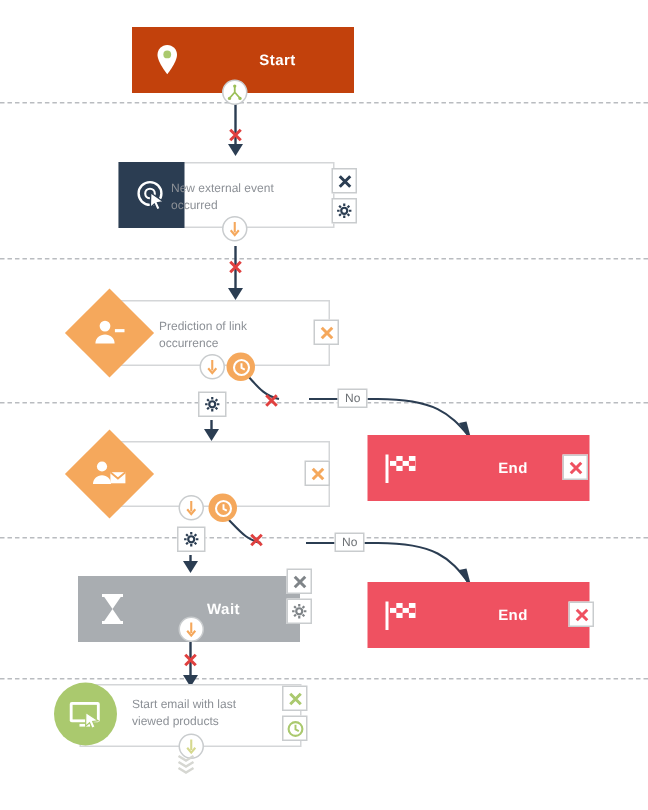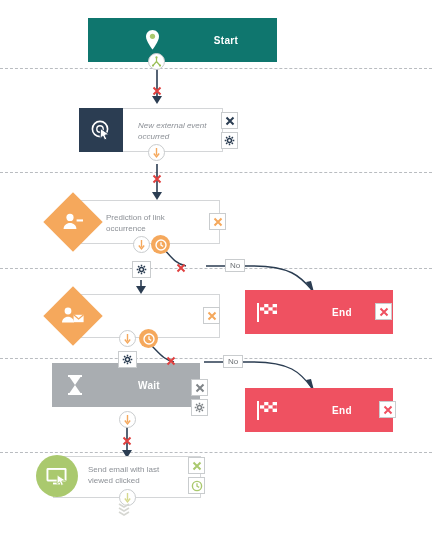--- a/index.html
+++ b/index.html
@@ -120,21 +120,21 @@
     <path d="M162,247 C172,258 176,264 186,266" stroke="#2b3d52" stroke-width="1.4" fill="none"></path>
     <path d="M206,266 L252,266 C290,266 300,276 312,290" stroke="#2b3d52" stroke-width="1.4" fill="none"></path>
     <path d="M306,282 L315,296 L311,281 Z" fill="#2b3d52"></path>
 
     <path d="M150,344 C160,354 164,360 174,362" stroke="#2b3d52" stroke-width="1.4" fill="none"></path>
     <path d="M204,362 L252,362 C290,362 300,372 312,388" stroke="#2b3d52" stroke-width="1.4" fill="none"></path>
     <path d="M306,380 L315,394 L311,379 Z" fill="#2b3d52"></path>
   </svg>
 
   <div class="node" style="left:88px;top:18px;width:148px;height:44px;">
-    <div class="term" style="width:148px;background:#0f766e;padding-left:41px;">
+    <div class="term" style="width:148px;background:#c2410c;">
       <div class="ico">
         <svg width="17" height="22" viewBox="0 0 17 22">
           <path d="M8.5 1C4.9 1 2 3.9 2 7.5c0 4.9 6.5 13 6.5 13S15 12.4 15 7.5C15 3.9 12.1 1 8.5 1z" fill="#ffffff"></path>
           <circle cx="8.5" cy="7.3" r="2.6" fill="#aac96e"></circle>
         </svg>
       </div>
       <div class="txt">Start</div>
     </div>
   </div>
   <div class="port" style="left:148px;top:53px;">
@@ -152,21 +152,21 @@
   </div>
 
   <div class="card" style="left:79px;top:108px;width:144px;height:44px;"></div>
   <div class="bar" style="left:79px;top:108px;width:44px;height:44px;background:#2b3d52;justify-content:center;">
     <svg width="22" height="22" viewBox="0 0 22 22">
       <circle cx="10" cy="10" r="7.6" stroke="#ffffff" stroke-width="1.6" fill="none"></circle>
       <circle cx="10" cy="10" r="3.2" stroke="#ffffff" stroke-width="1.4" fill="none"></circle>
       <path d="M10.5 9.5 L19 15.5 L15 16.2 L16.8 20 L14.6 20.9 L12.9 17 L10.2 19.4 Z" fill="#ffffff" stroke="#2b3d52" stroke-width=".9"></path>
     </svg>
   </div>
-  <div class="card-txt" style="left:138px;top:120px;width:84px;font-style:italic;">New external event occurred</div>
+  <div class="card-txt" style="left:114px;top:120px;width:84px;">New external event occurred</div>
   <div class="btn" style="left:221px;top:112px;">
     <svg width="10" height="10" viewBox="0 0 10 10">
         <path d="M1.5 1.5 L8.5 8.5 M8.5 1.5 L1.5 8.5" stroke="#2b3d52" stroke-width="2"></path>
       </svg>
   </div>
   <div class="btn" style="left:221px;top:132px;">
     <svg width="11" height="11" viewBox="0 0 12 12">
         <circle cx="6" cy="6" r="2.2" fill="none" stroke="#2b3d52" stroke-width="1.6"></circle>
         <g stroke="#2b3d52" stroke-width="1.6">
           <path d="M6 .8V2.6M6 9.4v1.8M.8 6h1.8M9.4 6h1.8M2.3 2.3l1.3 1.3M8.4 8.4l1.3 1.3M9.7 2.3 8.4 3.6M3.6 8.4 2.3 9.7"></path>
@@ -312,21 +312,21 @@
       </div>
       <div class="txt">End</div>
     </div>
   </div>
   <div class="btn" style="left:379px;top:401px;">
     <svg width="10" height="10" viewBox="0 0 10 10">
         <path d="M1.5 1.5 L8.5 8.5 M8.5 1.5 L1.5 8.5" stroke="#ef5161" stroke-width="2"></path>
       </svg>
   </div>
 
-  <div class="node" style="left:52px;top:363px;width:148px;height:44px;">
+  <div class="node" style="left:52px;top:384px;width:148px;height:44px;">
     <div class="term" style="width:148px;background:#a9adb1;">
       <div class="ico">
         <svg width="18" height="22" viewBox="0 0 18 22">
           <rect x="2" y="1" width="14" height="2" fill="#ffffff"></rect>
           <rect x="2" y="19" width="14" height="2" fill="#ffffff"></rect>
           <path d="M3.5 3 h11 L9 11 Z" fill="#ffffff"></path>
           <path d="M9 11 L14.5 19 h-11 Z" fill="#ffffff"></path>
         </svg>
       </div>
       <div class="txt">Wait</div>
@@ -359,21 +359,21 @@
 
   <div class="card" style="left:53px;top:456px;width:148px;height:42px;"></div>
   <div class="circ-ico" style="left:36px;top:455px;">
     <svg width="24" height="21" viewBox="0 0 24 21">
       <rect x="1.5" y="2" width="20" height="13.5" rx="1.4" fill="#ffffff"></rect>
       <rect x="3.4" y="3.9" width="16.2" height="9.7" fill="#aac96e"></rect>
       <rect x="8" y="16.6" width="7" height="1.8" fill="#ffffff"></rect>
       <path d="M12.2 9 L20.5 14.5 L16.8 15 L18.4 18.6 L16.3 19.5 L14.7 15.8 L12.1 18.1 Z" fill="#ffffff" stroke="#aac96e" stroke-width=".8"></path>
     </svg>
   </div>
-  <div class="card-txt" style="left:88px;top:464px;width:94px;">Send email with last viewed clicked</div>
+  <div class="card-txt" style="left:88px;top:464px;width:94px;">Start email with last viewed products</div>
   <div class="btn" style="left:188px;top:457px;">
     <svg width="10" height="10" viewBox="0 0 10 10">
         <path d="M1.5 1.5 L8.5 8.5 M8.5 1.5 L1.5 8.5" stroke="#aac96e" stroke-width="2"></path>
       </svg>
   </div>
   <div class="btn" style="left:188px;top:477px;">
     <svg width="12" height="12" viewBox="0 0 12 12">
         <circle cx="6" cy="6" r="4.6" fill="none" stroke="#aac96e" stroke-width="1.4"></circle>
         <path d="M6 3.2 V6.2 L8.2 7.4" stroke="#aac96e" stroke-width="1.3" fill="none"></path>
       </svg>

